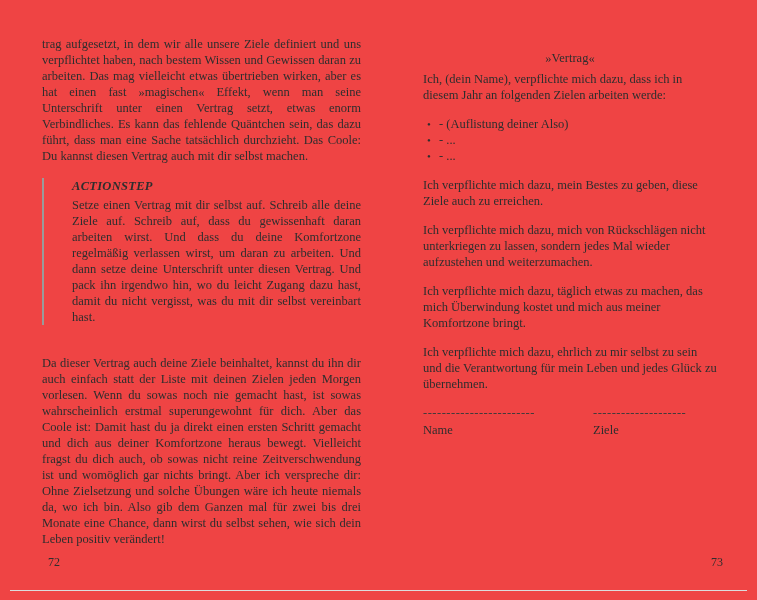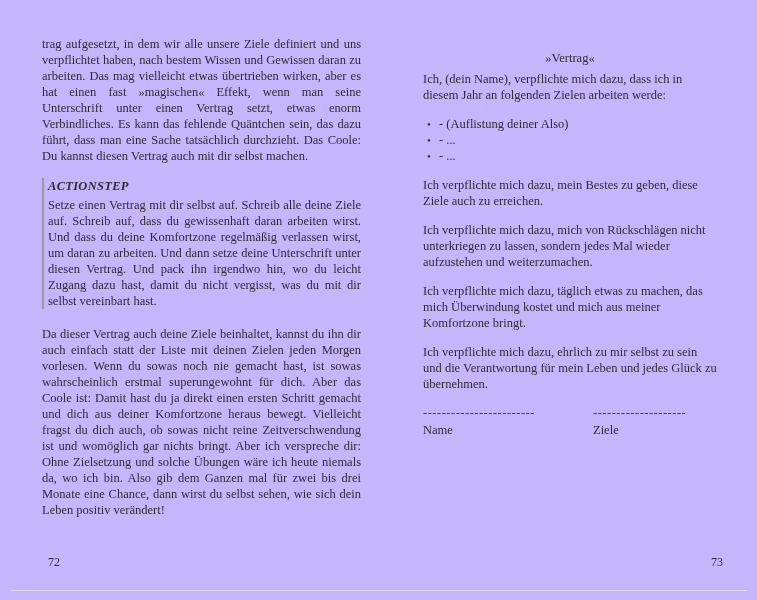--- a/index.html
+++ b/index.html
@@ -12,21 +12,21 @@
     height: 600px;
     font-family: "Liberation Serif", "DejaVu Serif", serif;
     color: #2e2e2e;
     overflow: hidden;
   }
   .spread {
     position: relative;
     display: flex;
     width: 757px;
     height: 600px;
-    background: #c4b5fd;
+    background: #ef4444;
   }
   .page {
     position: relative;
     box-sizing: border-box;
     height: 600px;
   }
   .page-left {
     width: 379px;
     padding: 36px 18px 0 42px;
   }
@@ -38,22 +38,22 @@
     margin: 0 0 13px 0;
     font-size: 12.5px;
     line-height: 16px;
   }
   .justify {
     text-align: justify;
     text-justify: inter-word;
   }
   .actionstep {
     border-left: 2px solid #9a9a9a;
-    padding-left: 4px;
-    margin: 14px 0 17px 0;
+    padding-left: 28px;
+    margin: 14px 0 30px 0;
   }
   .actionstep-title {
     font-style: italic;
     font-weight: bold;
     font-size: 12.5px;
     line-height: 16px;
     margin-bottom: 3px;
     letter-spacing: 0.3px;
   }
   .actionstep-body {

